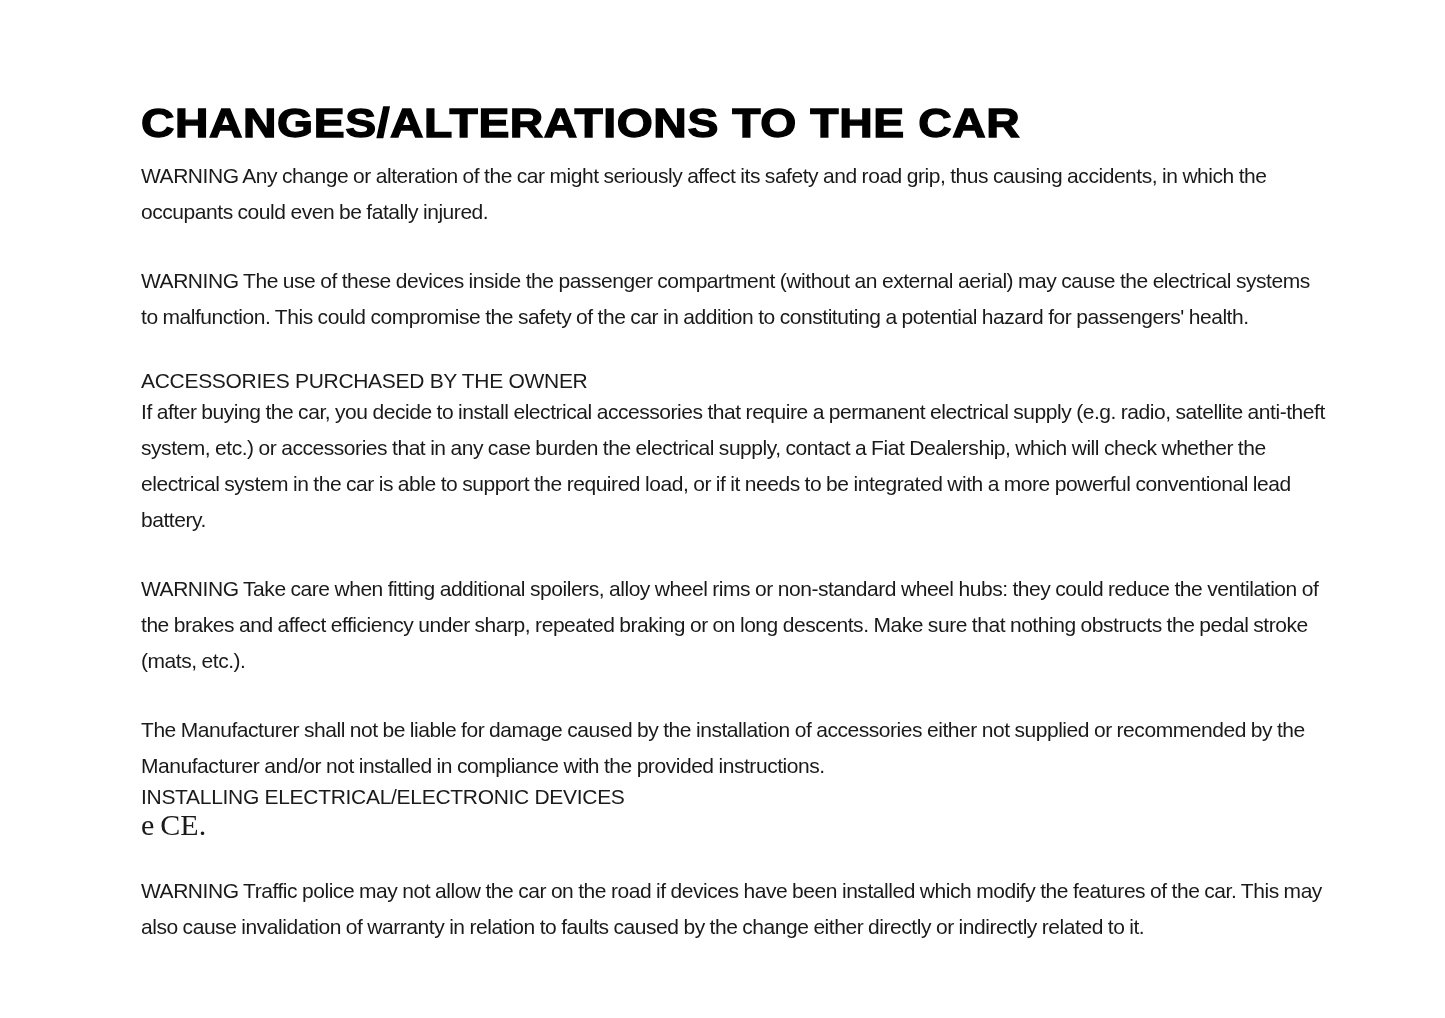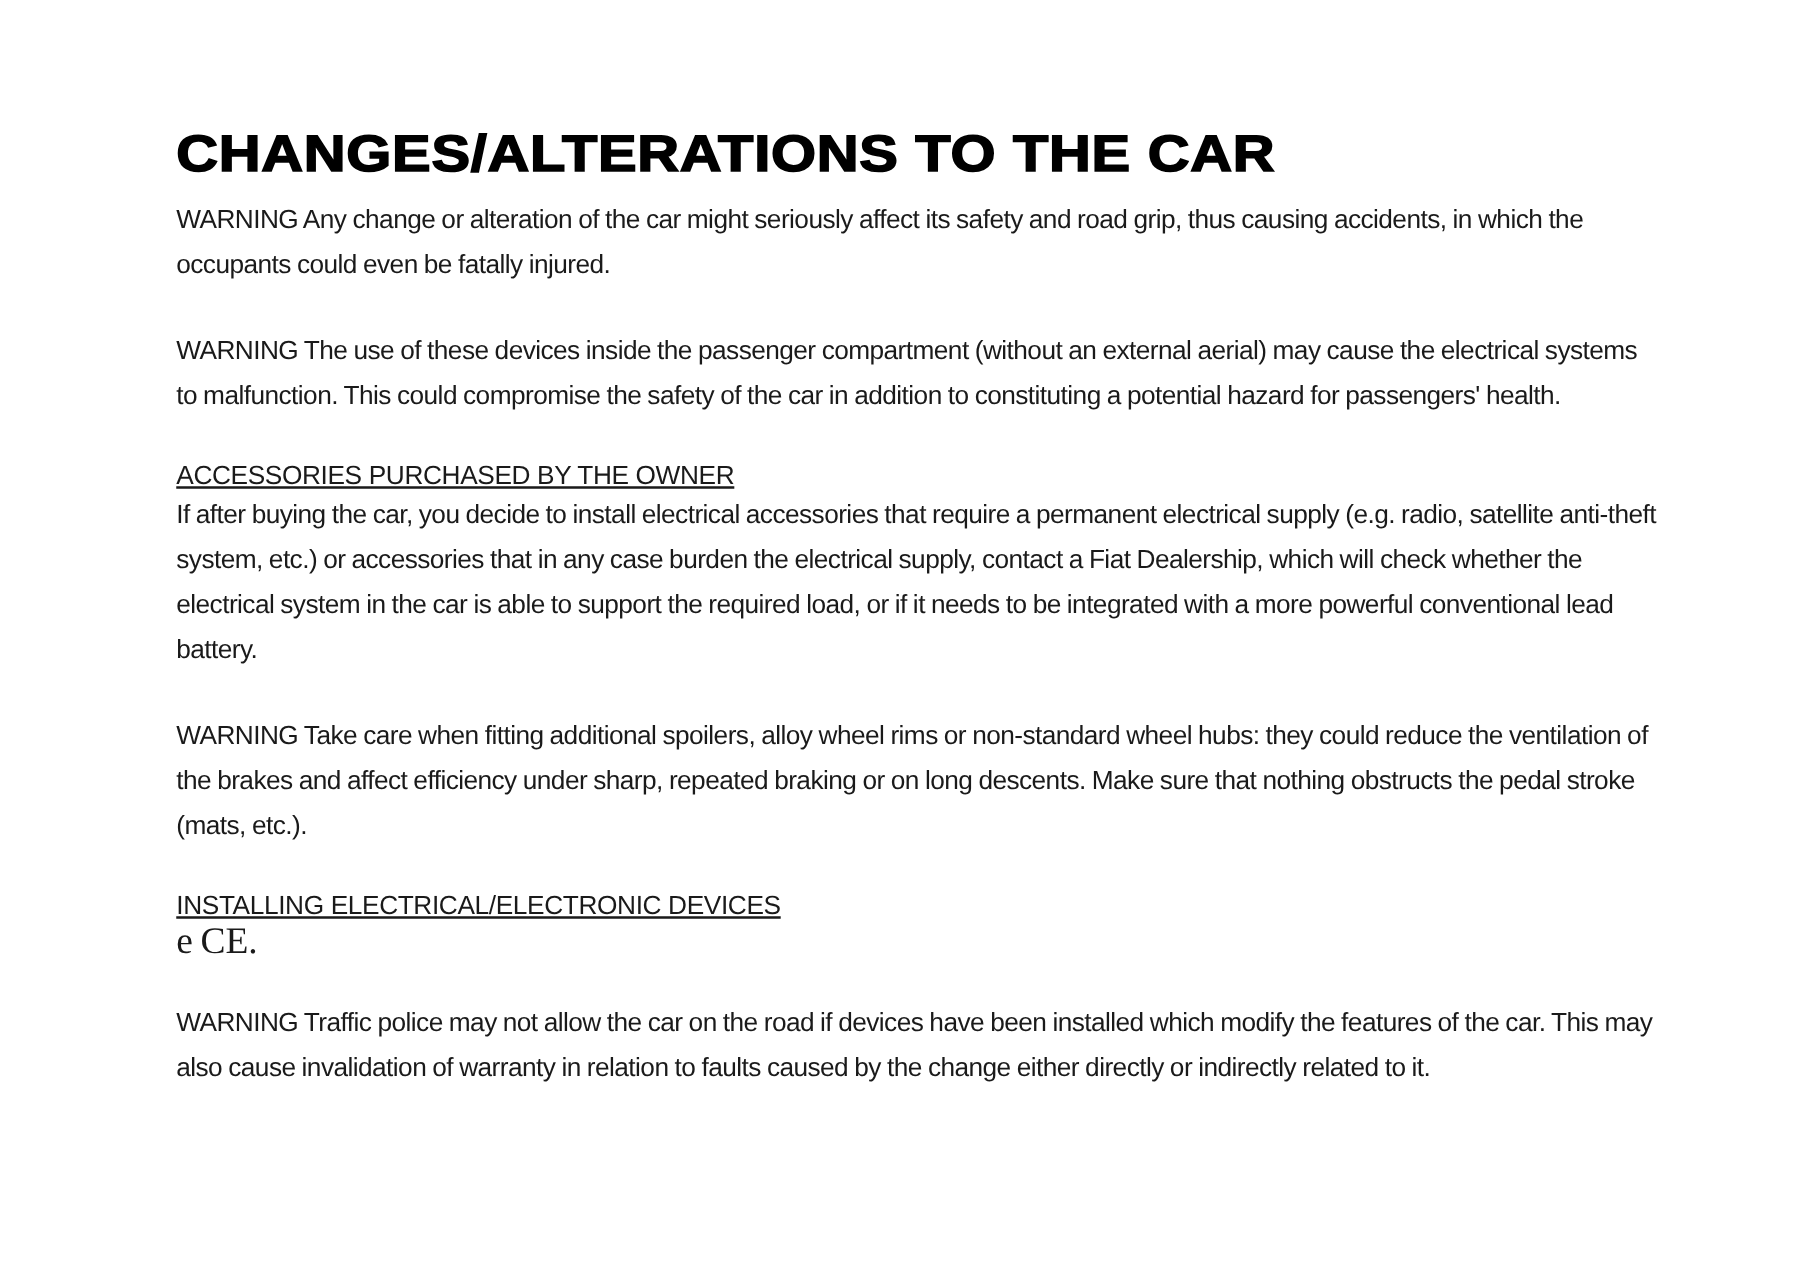--- a/index.html
+++ b/index.html
@@ -1,35 +1,36 @@
 <!DOCTYPE html>
 <html><head>
   <meta charset="utf-8">
   <style>
     html, body { margin: 0; padding: 0; background: #ffffff; }
     body { width: 1445px; height: 1018px; position: relative; overflow: hidden; color: #1a1a1a; font-family: "Liberation Sans", sans-serif; }
     .page { position: absolute; left: 141px; top: 72px; width: 1190px; margin-top: 28px; }
     h1 { margin: 0; font-family: "Liberation Sans", sans-serif; font-weight: 900; font-size: 41px; letter-spacing: 0.5px; color: #000; line-height: 46px; transform: scaleX(1.13); transform-origin: left; -webkit-text-stroke: 1.3px #000; }
     p { margin: 0; font-size: 21px; line-height: 36px; letter-spacing: -0.45px; word-spacing: -0.5px; }
     .gap { height: 33px; }
-    .sub { font-size: 21px; line-height: 26px; letter-spacing: -0.3px; font-weight: normal; margin: 0; text-decoration: underline; }
+    .sub { font-size: 21px; line-height: 26px; letter-spacing: -0.3px; font-weight: normal; margin: 0; }
     .ce { font-size: 30px; line-height: 30px; height: 30px; display:block;font-family:Liberation Serif, serif; }
   </style>
 </head>
 <body>
 
 <div class="page">
   <h1>CHANGES/ALTERATIONS TO THE CAR</h1>
   <div style="height:12px"></div>
   <p>WARNING Any change or alteration of the car might seriously affect its safety and road grip, thus causing accidents, in which the occupants could even be fatally injured.</p>
   <div class="gap"></div>
   <p>WARNING The use of these devices inside the passenger compartment (without an external aerial) may cause the electrical systems to malfunction. This could compromise the safety of the car in addition to constituting a potential hazard for passengers' health.</p>
   <div class="gap"></div>
   <h2 class="sub">ACCESSORIES PURCHASED BY THE OWNER</h2>
   <p>If after buying the car, you decide to install electrical accessories that require a permanent electrical supply (e.g. radio, satellite anti-theft system, etc.) or accessories that in any case burden the electrical supply, contact a Fiat Dealership, which will check whether the electrical system in the car is able to support the required load, or if it needs to be integrated with a more powerful conventional lead battery.</p>
   <div class="gap"></div>
   <p>WARNING Take care when fitting additional spoilers, alloy wheel rims or non-standard wheel hubs: they could reduce the ventilation of the brakes and affect efficiency under sharp, repeated braking or on long descents. Make sure that nothing obstructs the pedal stroke (mats, etc.).</p>
   <div class="gap"></div>
+  <p>The Manufacturer shall not be liable for damage caused by the installation of accessories either not supplied or recommended by the Manufacturer and/or not installed in compliance with the provided instructions.</p>
   <h2 class="sub">INSTALLING ELECTRICAL/ELECTRONIC DEVICES</h2>
   <span class="ce">e CE.</span>
   <div class="gap"></div>
   <p>WARNING Traffic police may not allow the car on the road if devices have been installed which modify the features of the car. This may also cause invalidation of warranty in relation to faults caused by the change either directly or indirectly related to it.</p>
 </div>
 
 </body></html>

